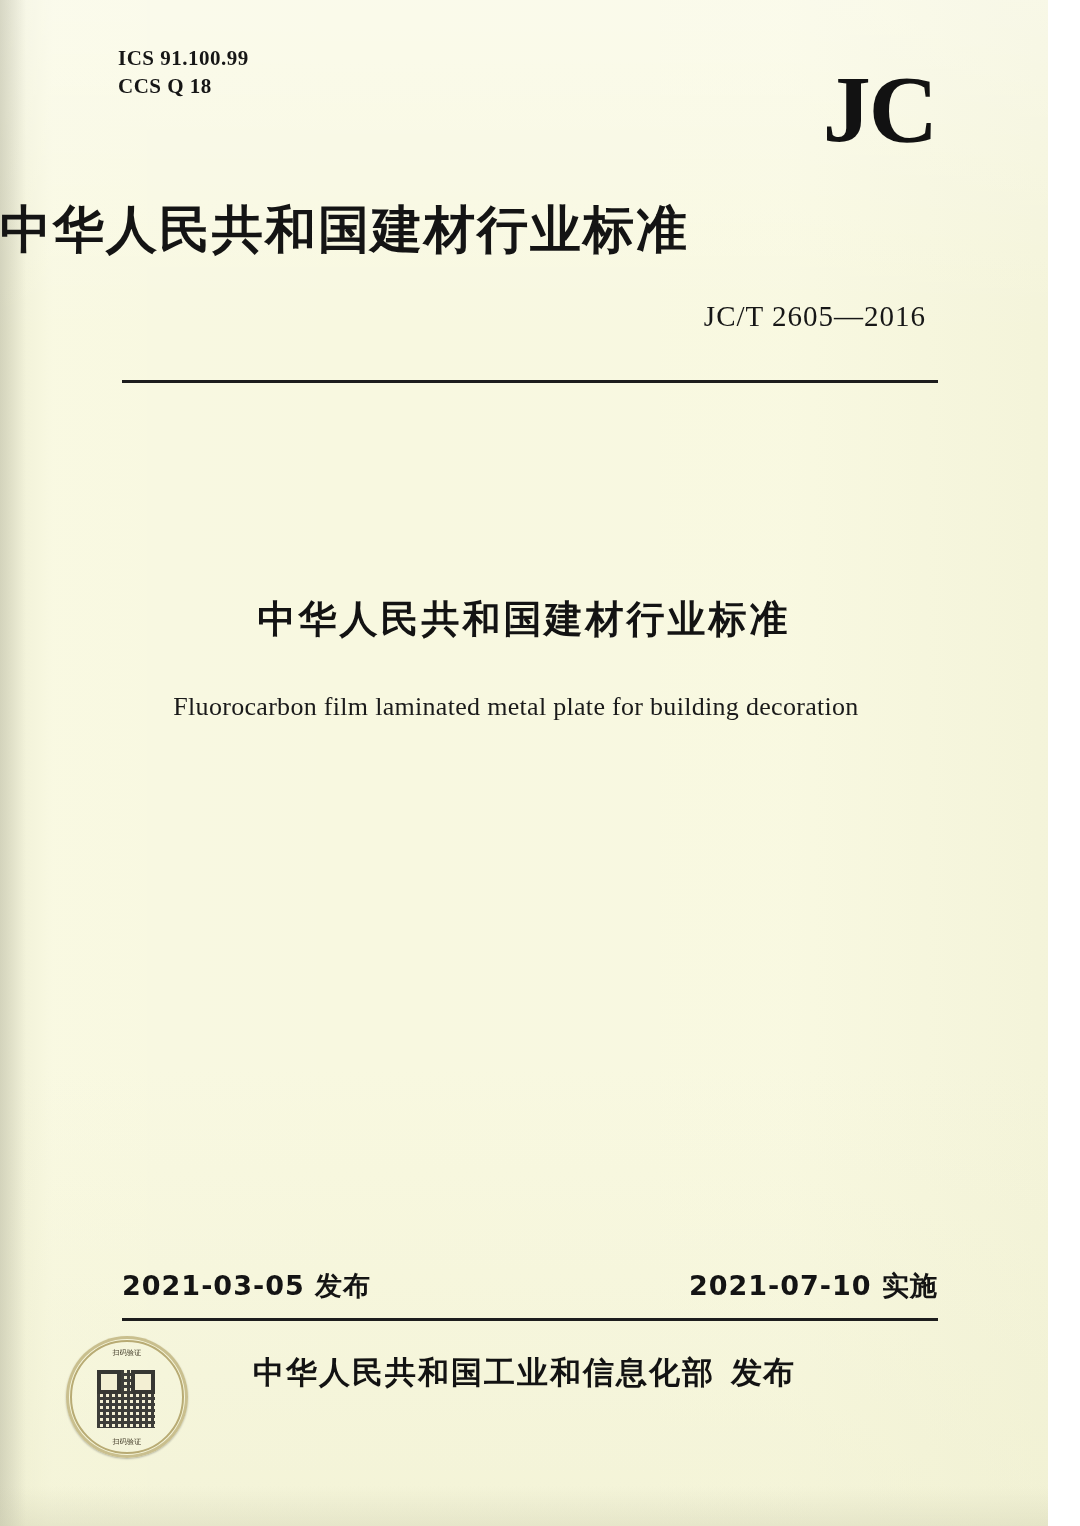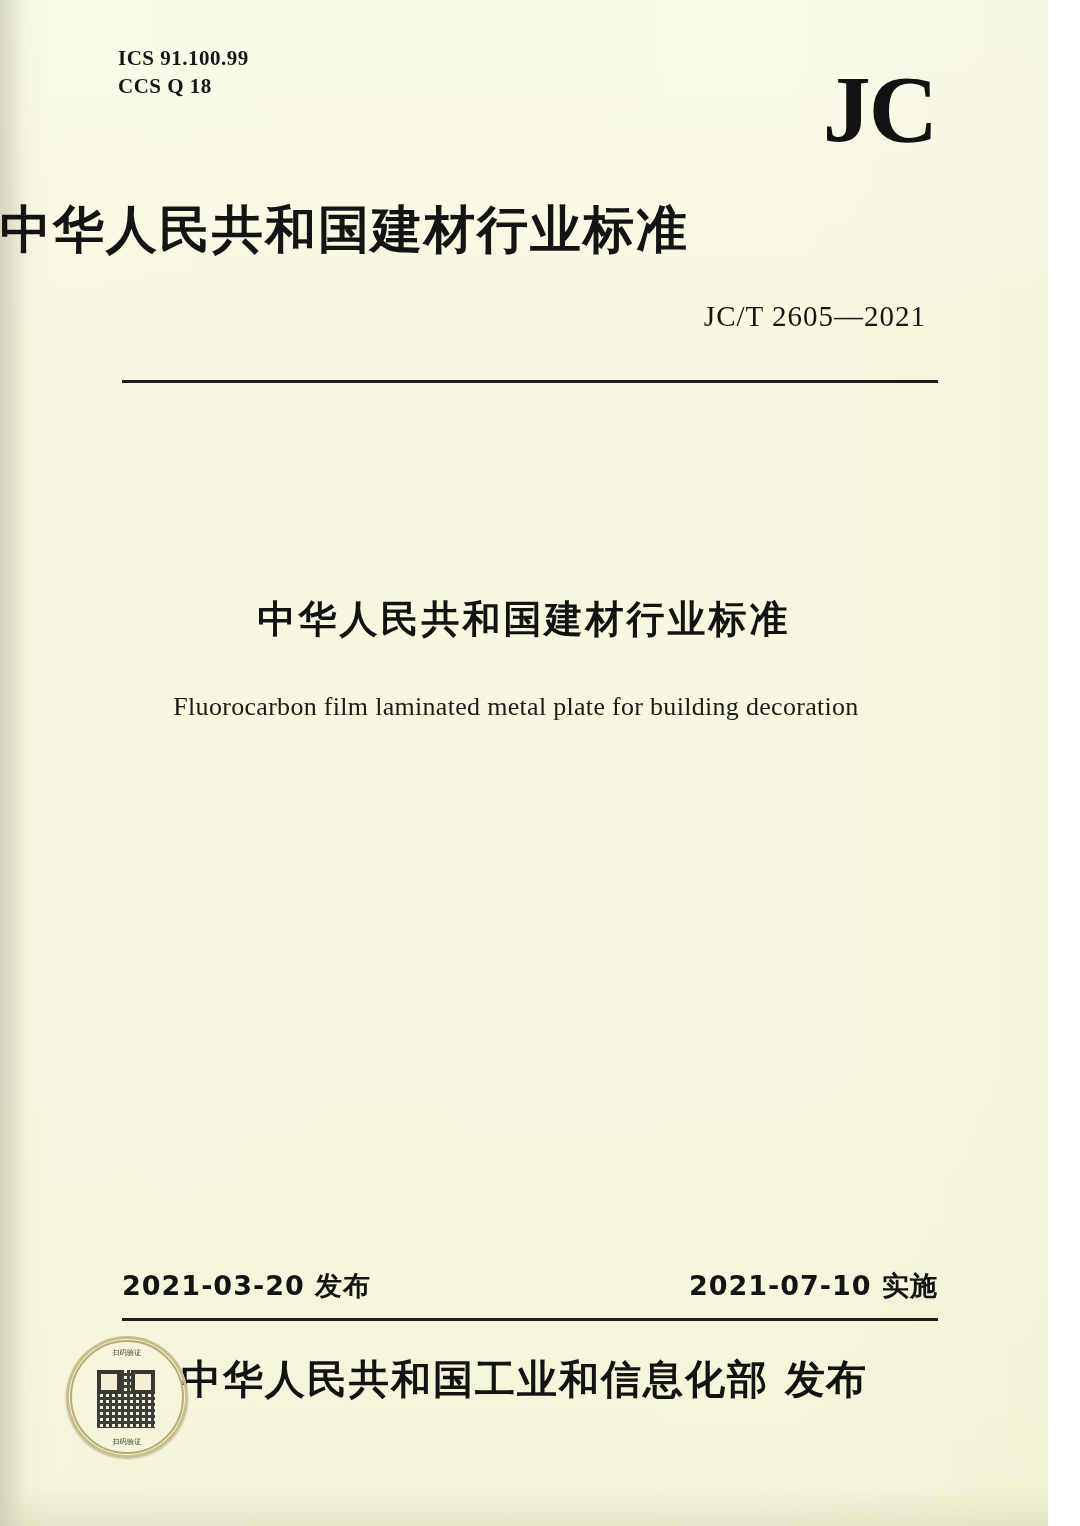--- a/index.html
+++ b/index.html
@@ -137,21 +137,21 @@
     background: #1d1d1d;
   }
 
   .publisher {
     position: absolute;
     left: 0; right: 0;
     top: 1352px;
     text-align: center;
     font-family: "DejaVu Sans", sans-serif;
     font-weight: bold;
-    font-size: 40px;
+    font-size: 31px;
     letter-spacing: 2px;
     color: #131313;
   }
   .publisher .pub-verb {
     margin-left: 16px;
     letter-spacing: 1px;
   }
 
   
   .seal {
@@ -215,29 +215,29 @@
 
   <div class="ics-block">
     <div>ICS 91.100.99</div>
     <div>CCS Q 18</div>
   </div>
 
   <div class="jc-logo">JC</div>
 
   <div class="national-title">中华人民共和国建材行业标准</div>
 
-  <div class="std-number">JC/T 2605—2021</div>
+  <div class="std-number">JC/T 2605—2016</div>
 
   <div class="rule-top"></div>
 
   <div class="doc-title-cn">中华人民共和国建材行业标准</div>
   <div class="doc-title-en">Fluorocarbon film laminated metal plate for building decoration</div>
 
   <div class="issue-row">
-    <span class="date-cn">2021-03-20 发布</span>
+    <span class="date-cn">2021-03-05 发布</span>
     <span class="date-cn">2021-07-10 实施</span>
   </div>
 
   <div class="rule-bottom"></div>
 
   <div class="publisher">
     <span>中华人民共和国工业和信息化部</span><span class="pub-verb">发布</span>
   </div>
 
   <div class="seal">

